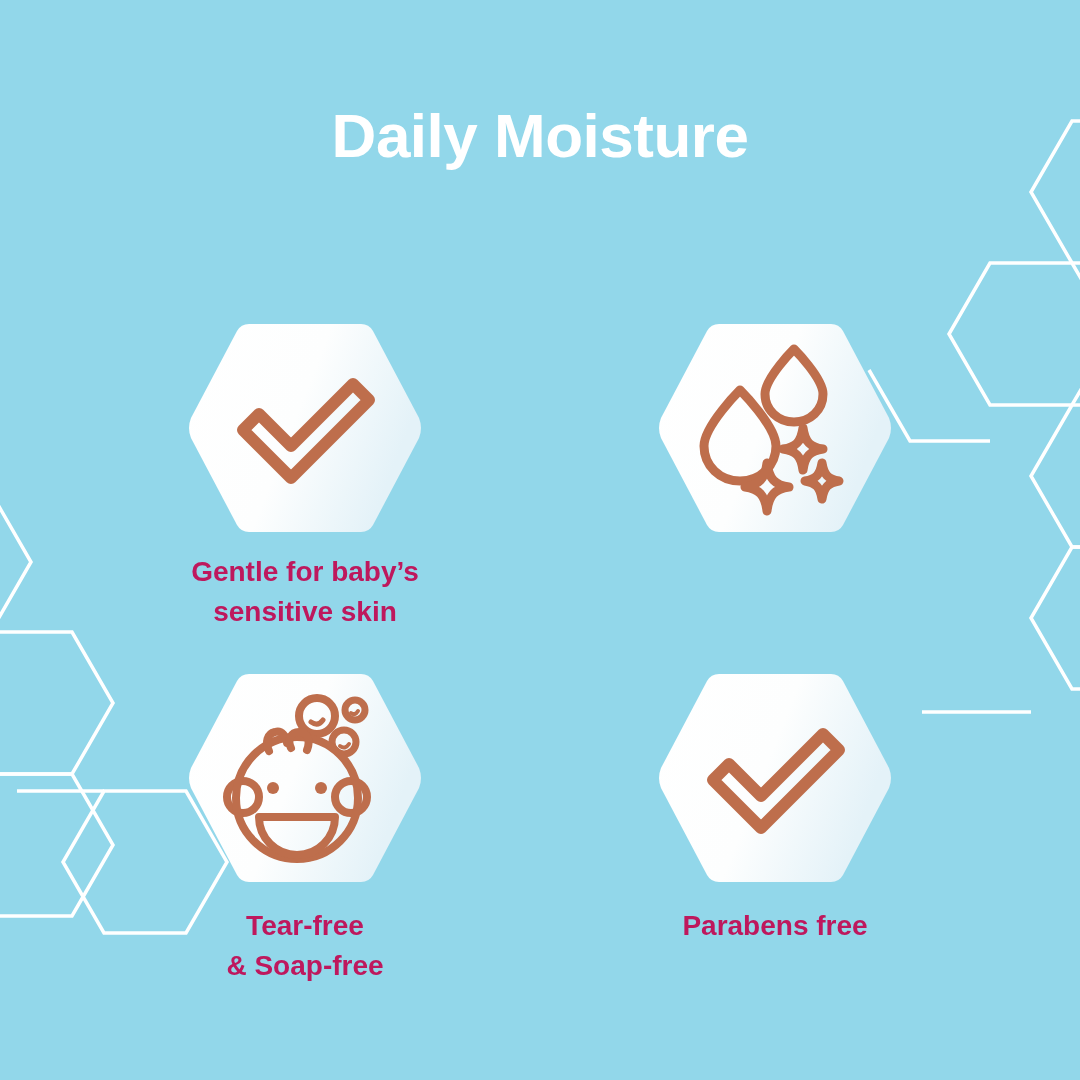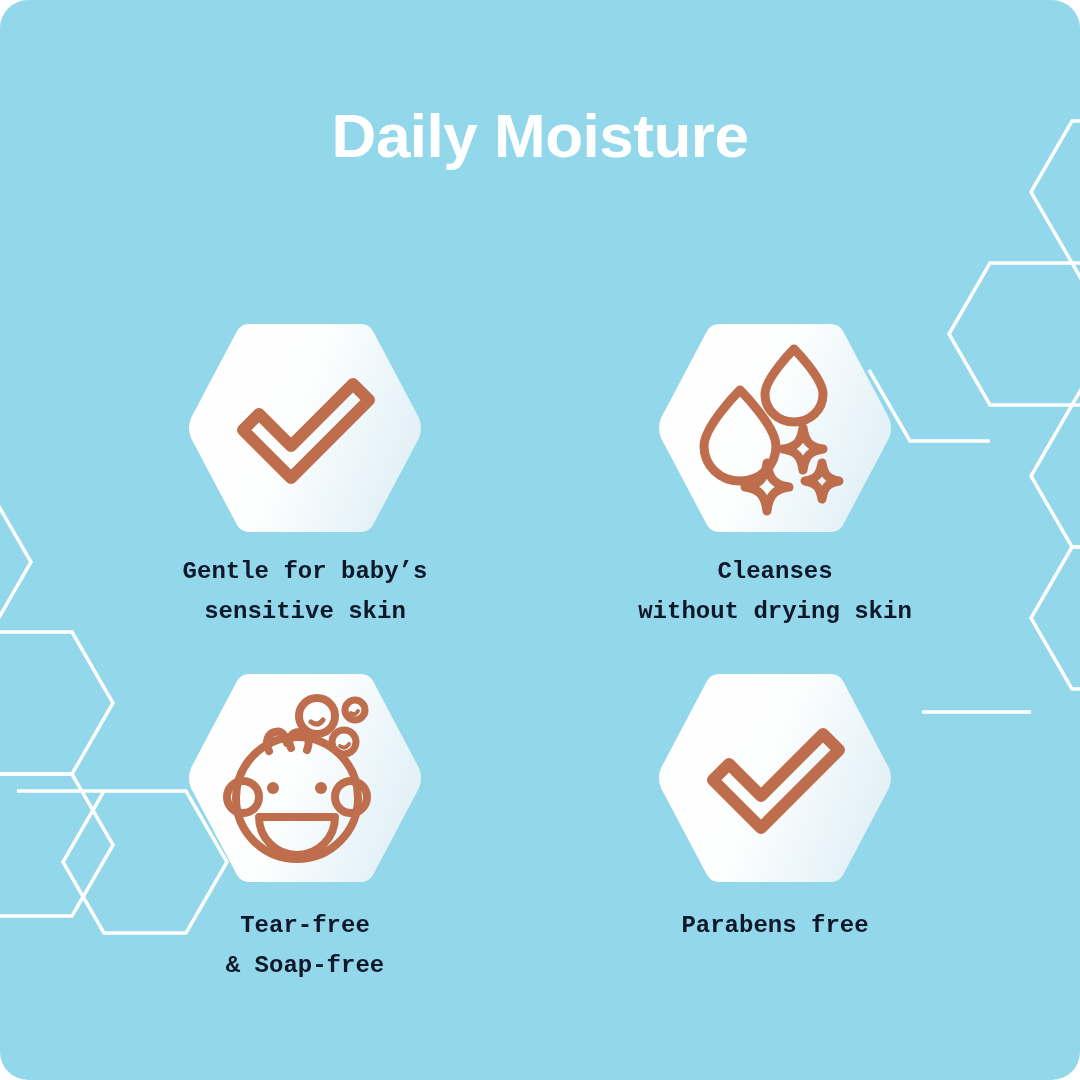--- a/index.html
+++ b/index.html
@@ -12,21 +12,20 @@
     overflow: hidden;
     font-family: "Liberation Sans", sans-serif;
   }
 
   .poster {
     position: relative;
     width: 1080px;
     height: 1080px;
     background: #92D7EA;
     overflow: hidden;
-    border-radius: 28px;
   }
 
   
   .bg-deco {
     position: absolute;
     inset: 0;
     width: 1080px;
     height: 1080px;
     pointer-events: none;
   }
@@ -72,24 +71,24 @@
   .hex-wrap {
     position: relative;
     width: 236px;
     height: 216px;
     margin: 0 auto;
   }
   .hex-wrap svg { display: block; }
 
   .feature-label {
     margin-top: 16px;
-    color: #0f172a;
-    font-family: Liberation Mono, monospace;
+    color: #be185d;
+    font-family: Liberation Sans, sans-serif;
     font-weight: bold;
-    font-size: 24px;
+    font-size: 28px;
     line-height: 40px;
     white-space: pre-line;
   }
   .feature.row-bottom .feature-label { margin-top: 20px; }
 </style>
 </head>
 <body>
 
 <div class="poster">
 
@@ -151,22 +150,20 @@
             <path d="M137 29 C137 29 166 58 166 74 C166 90 153 102 137 102 C121 102 108 90 108 74 C108 58 137 29 137 29 Z"></path>
 
             <path d="M83 70 C83 70 119 106 119 126 C119 146 103 161 83 161 C63 161 47 146 47 126 C47 106 83 70 83 70 Z"></path>
 
             <path d="M146 108 C148 122 153 127 166 129 C153 131 148 136 146 150 C144 136 139 131 126 129 C139 127 144 122 146 108 Z"></path>
             <path d="M165 143 C167 155 171 159 182 161 C171 163 167 167 165 179 C163 167 159 163 148 161 C159 159 163 155 165 143 Z"></path>
             <path d="M110 143 C112 159 118 165 132 167 C118 169 112 175 110 191 C108 175 102 169 88 167 C102 165 108 159 110 143 Z"></path>
           </g>
         </svg>
       </div>
-      <div class="feature-label">Cleanses
-without drying skin</div>
     </div>
 
     <div class="feature col-right row-bottom">
       <div class="hex-wrap">
         <svg width="236" height="216" viewBox="0 0 236 216" xmlns="http://www.w3.org/2000/svg">
           <defs>
             <linearGradient id="hexg4" x1="0" y1="0" x2="1" y2="0.35">
               <stop offset="0%" stop-color="#FFFFFF"></stop>
               <stop offset="55%" stop-color="#FDFEFE"></stop>
               <stop offset="100%" stop-color="#E4F2F8"></stop>

